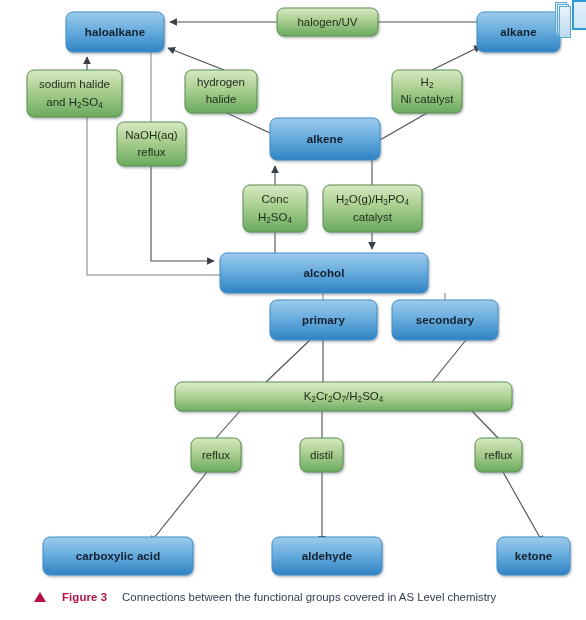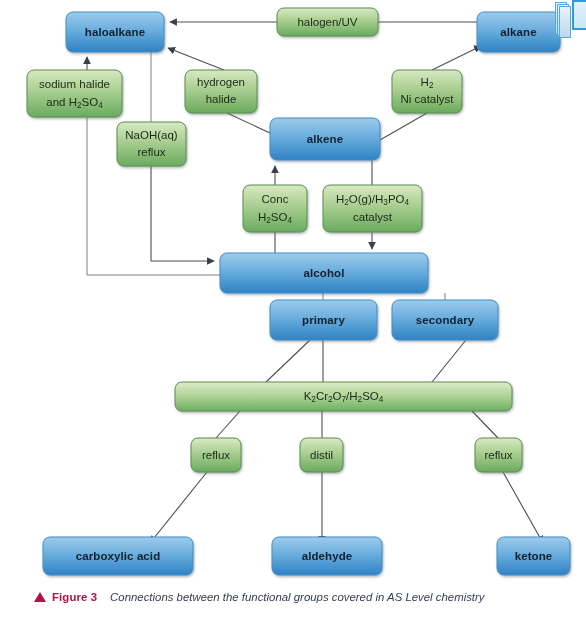--- a/index.html
+++ b/index.html
@@ -58,43 +58,41 @@
     stroke-width: 1.0;
   }
   .caption {
     position: absolute;
     left: 34px;
     top: 586px;
     width: 540px;
     height: 22px;
     display: flex;
     align-items: center;
-    gap: 5px;
+    gap: 15px;
     font-family: "Liberation Sans", sans-serif;
     font-size: 11.4px;
     color: #2f3e52;
     white-space: nowrap;
   }
   .caption-marker {
     width: 0; height: 0;
     border-left: 6px solid transparent;
     border-right: 6px solid transparent;
     border-bottom: 10px solid #b2114a;
     flex: 0 0 auto;
     margin-right: 1px;
   }
   .caption-figno {
     color: #b2114a;
     font-weight: bold;
     letter-spacing: 0.1px;
   }
   .caption-text {
-    font-style: italic;
     color: #2f3e52;
-    margin-left: 8px;
   }
   .page-edge {
     position: absolute;
     top: 0;
     right: 0;
     width: 31px;
     height: 42px;
     pointer-events: none;
   }
   .page-edge .sheet {

